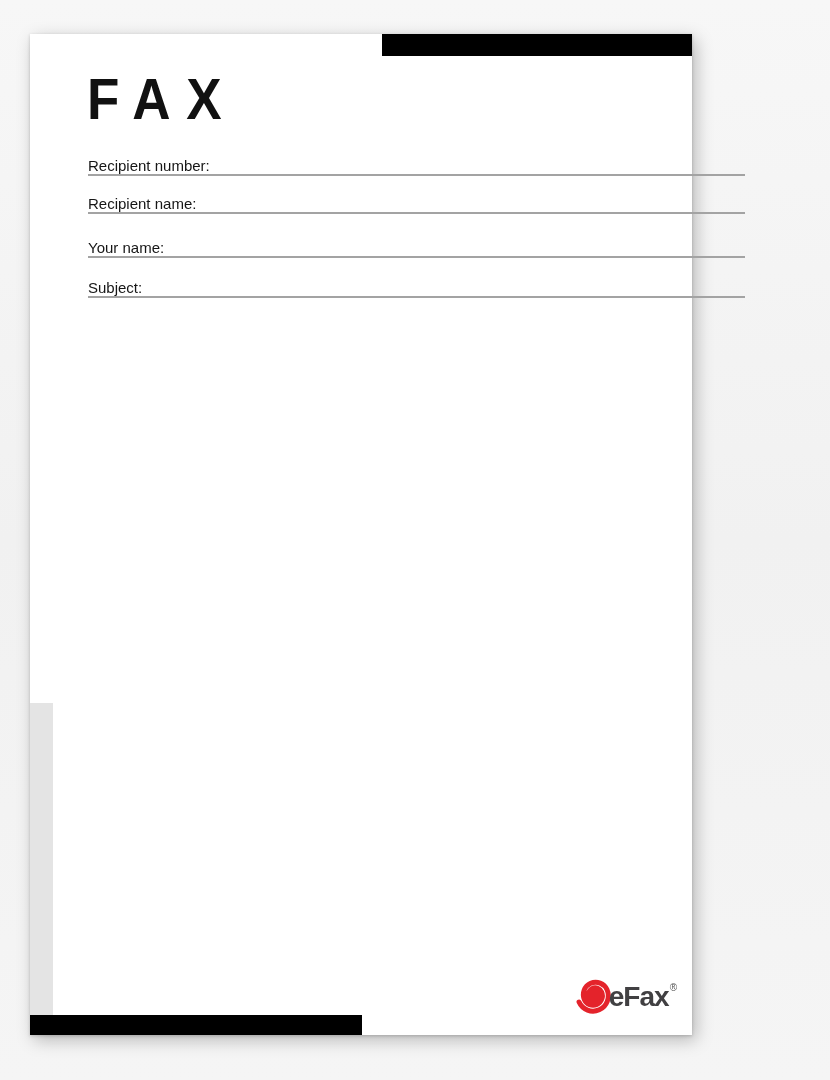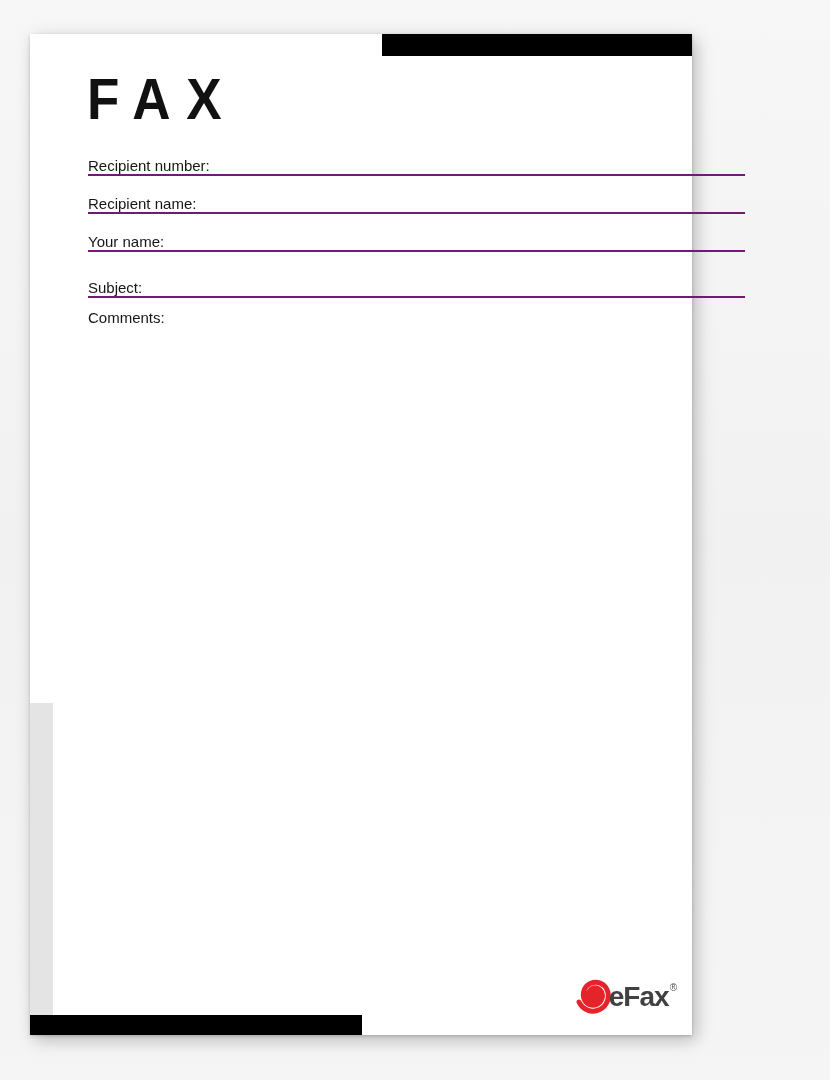--- a/index.html
+++ b/index.html
@@ -63,36 +63,36 @@
     transform: scaleX(0.93);
     transform-origin: left top;
   }
 
   .field {
     position: absolute;
     left: 58px;
     width: 657px;
     height: 20px;
   }
-  .field.lined { border-bottom: 2px solid #701a75; }
+  .field.lined { border-bottom: 2px solid #a3a3a3; }
   .field-label {
     font-size: 15px;
     line-height: 19px;
     color: #161616;
   }
   .field-value {
     font-size: 15px;
     line-height: 19px;
     color: #161616;
     margin-left: 6px;
   }
 
   .f-recipient-number { top: 122px; }
   .f-recipient-name   { top: 160px; }
-  .f-your-name        { top: 198px; }
+  .f-your-name        { top: 204px; }
   .f-subject          { top: 244px; }
   .f-comments         { top: 274px; }
 
   .logo {
     position: absolute;
     right: 16px;
     bottom: 19px;
     display: flex;
     align-items: center;
     justify-content: space-between;
@@ -140,23 +140,20 @@
     </div>
 
     <div class="field lined f-your-name">
       <span class="field-label">Your name:</span><span class="field-value"></span>
     </div>
 
     <div class="field lined f-subject">
       <span class="field-label">Subject:</span><span class="field-value"></span>
     </div>
 
-    <div class="field f-comments">
-      <span class="field-label">Comments:</span><span class="field-value"></span>
-    </div>
 
     <div class="gray-strip"></div>
 
     <div class="bar-bottom-left"></div>
 
     <div class="logo">
       <svg class="swirl-svg" viewBox="5 7 34 30" xmlns="http://www.w3.org/2000/svg">
         <g transform="rotate(-24 22 21)">
           <path d="M22 21 a2 2 0 0 1 4 0 a4 4 0 0 1 -8 0 a6 6 0 0 1 12 0 a8 8 0 0 1 -16 0 a10.5 10.5 0 0 1 21 0 a13 13 0 0 1 -26 0" fill="none" stroke="#e4232b" stroke-width="4.2" stroke-linecap="round"></path>
         </g>

